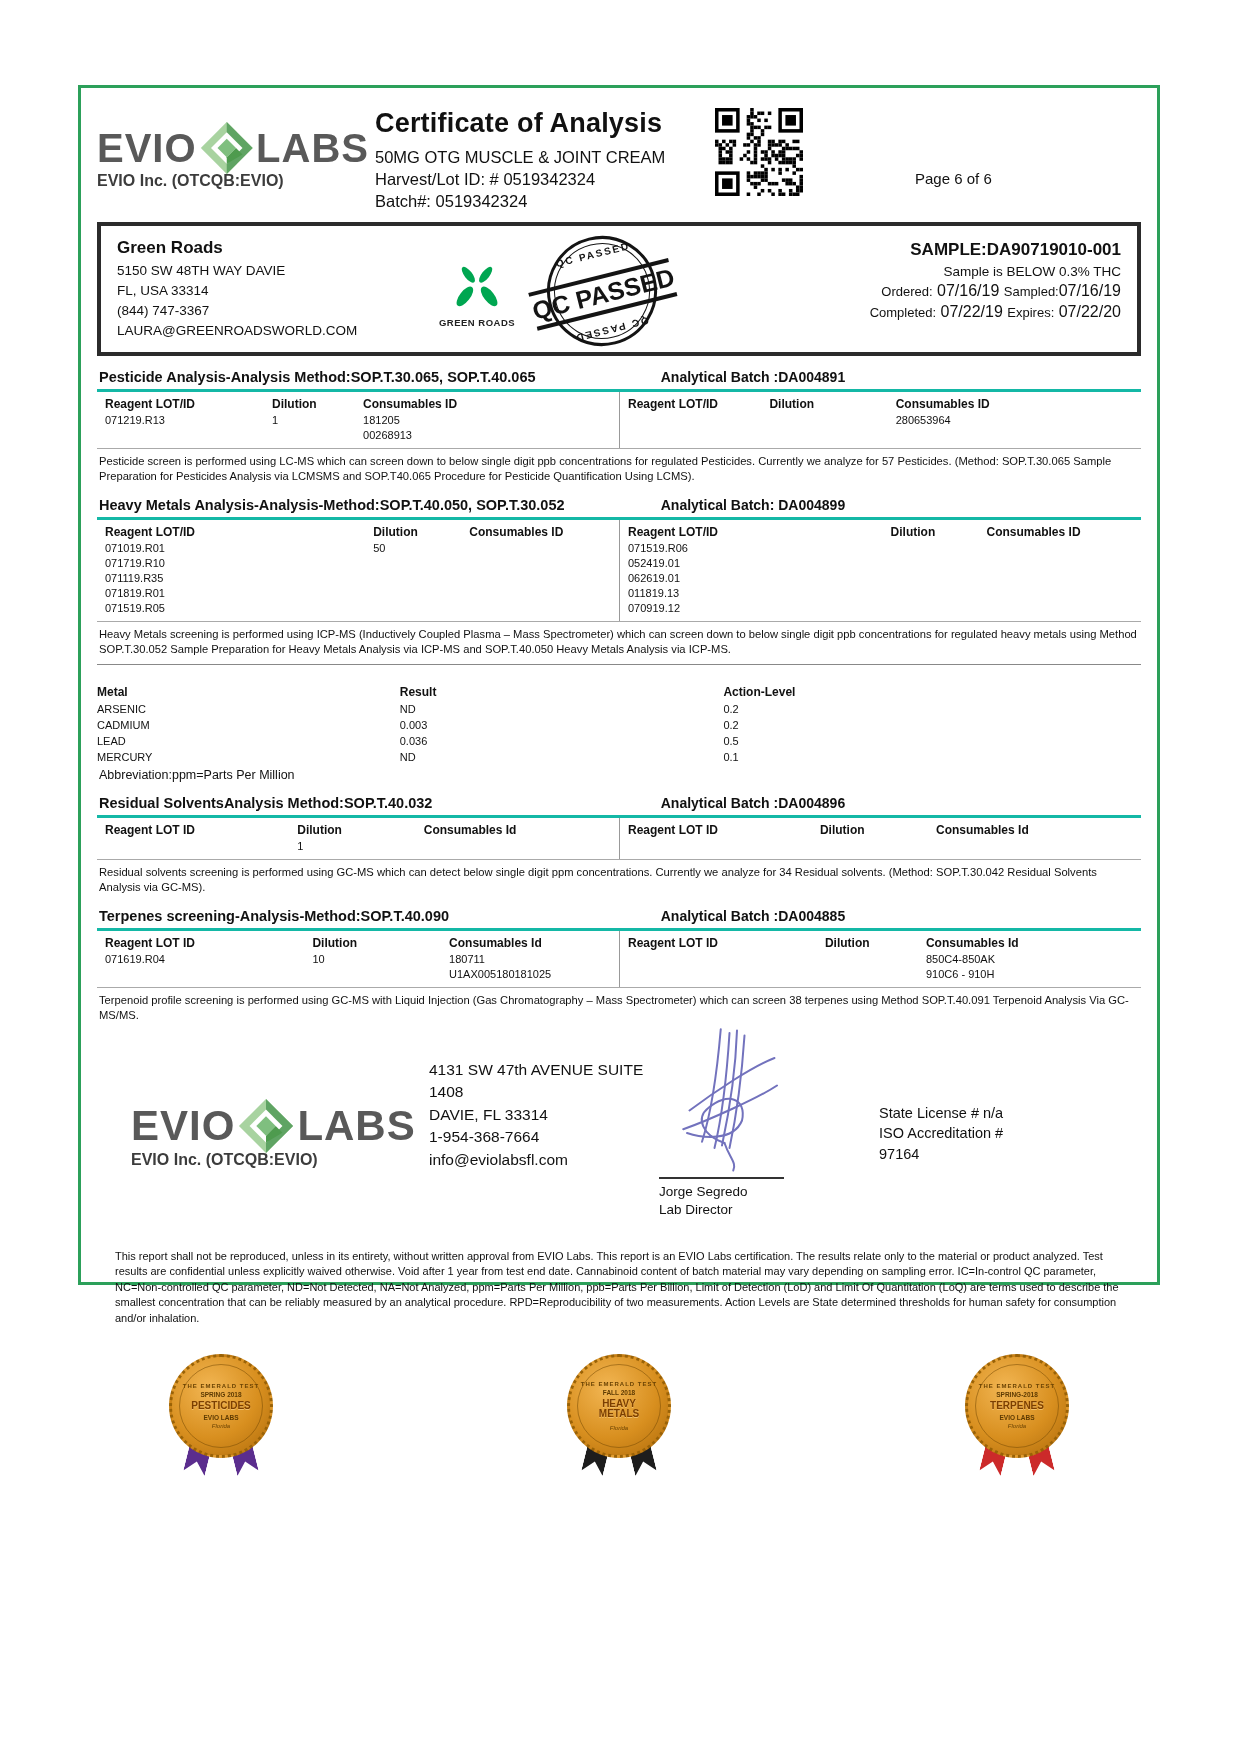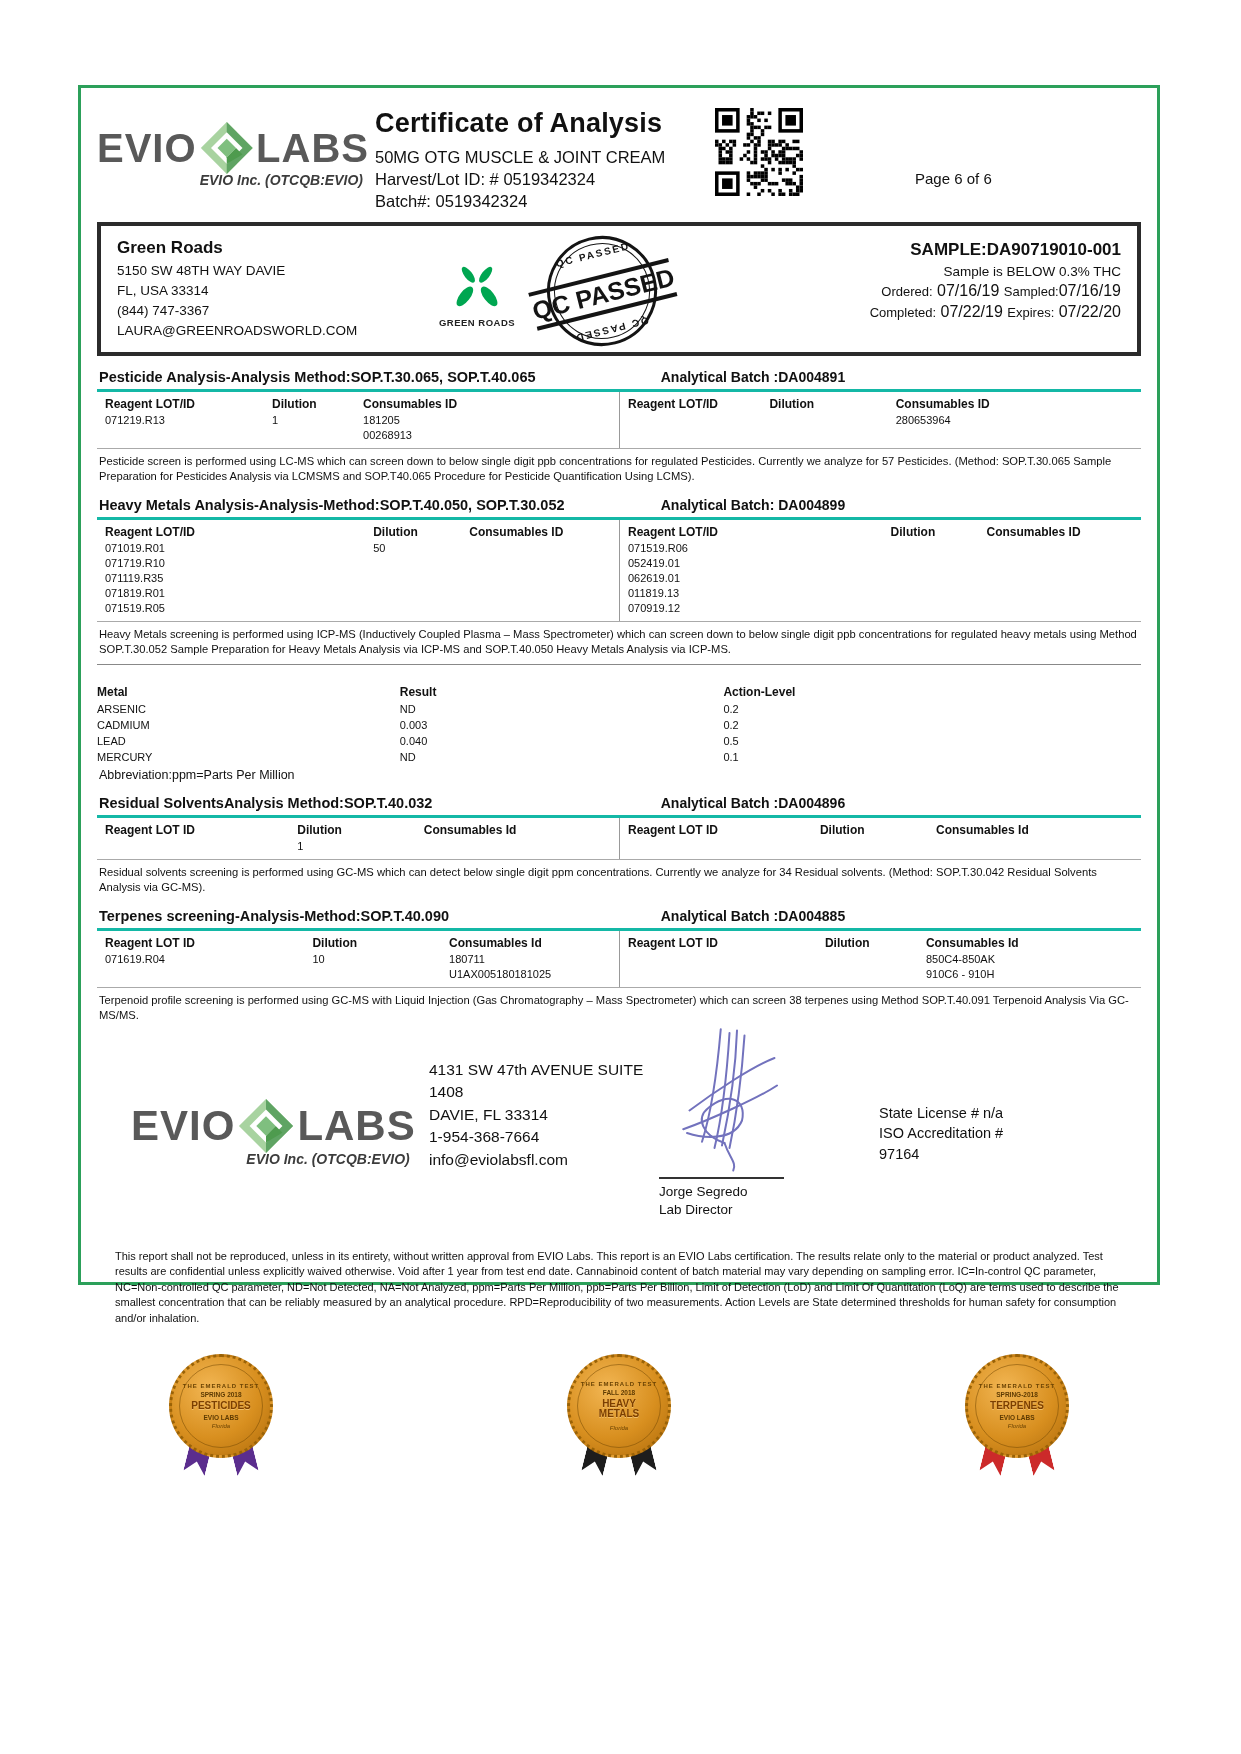--- a/index.html
+++ b/index.html
@@ -11,21 +11,21 @@
     position:absolute;left:78px;top:85px;width:1082px;height:1200px;
     border:3px solid #2ca05a;box-sizing:border-box;background:#fff;
     padding:12px 16px 0 16px;
   }
   
   .coa-header{display:flex;align-items:flex-start;height:120px;}
   .logo-block{width:272px;padding-top:20px;}
   .logo-row{display:flex;align-items:center;}
   .logo-word{font-size:40px;font-weight:bold;color:#595959;letter-spacing:1px;line-height:1;}
   .logo-mark{width:56px;height:56px;margin:0 2px;}
-  .logo-tagline{font-size:14px;font-weight:bold;color:#3c3c3c;text-align:right;margin-top:-4px;padding-right:6px;font-style:italic;}
+  .logo-tagline{font-size:16px;font-weight:bold;color:#3c3c3c;margin-top:-4px;padding-right:6px;}
   .title-block{flex:1;padding-left:6px;padding-top:8px;}
   .coa-title{font-size:27px;font-weight:bold;letter-spacing:.2px;}
   .coa-sub{font-size:16.5px;margin-top:9px;}
   .coa-sub2{font-size:16.5px;margin-top:3px;}
   .header-right{width:450px;display:flex;padding-top:8px;}
   .qr-box{width:88px;height:88px;margin-left:24px;}
   .page-label{font-size:15px;margin-left:112px;margin-top:62px;white-space:nowrap;}
   
   .info-box{border:4px solid #2b2b2b;height:134px;box-sizing:border-box;display:flex;padding:8px 16px;margin-top:2px;}
   .client{width:300px;padding-top:4px;}
@@ -433,21 +433,21 @@
       <span class="h">Metal</span>
       <span class="h">Result</span>
       <span class="h">Action-Level</span>
       <span class="c">ARSENIC</span>
       <span class="c">ND</span>
       <span class="c">0.2</span>
       <span class="c">CADMIUM</span>
       <span class="c">0.003</span>
       <span class="c">0.2</span>
       <span class="c">LEAD</span>
-      <span class="c">0.040</span>
+      <span class="c">0.036</span>
       <span class="c">0.5</span>
       <span class="c">MERCURY</span>
       <span class="c">ND</span>
       <span class="c">0.1</span>
     </div>
     <div class="abbrev">Abbreviation:ppm=Parts Per Million</div>
   </section>
 
   <section>
     <div class="section-head">

